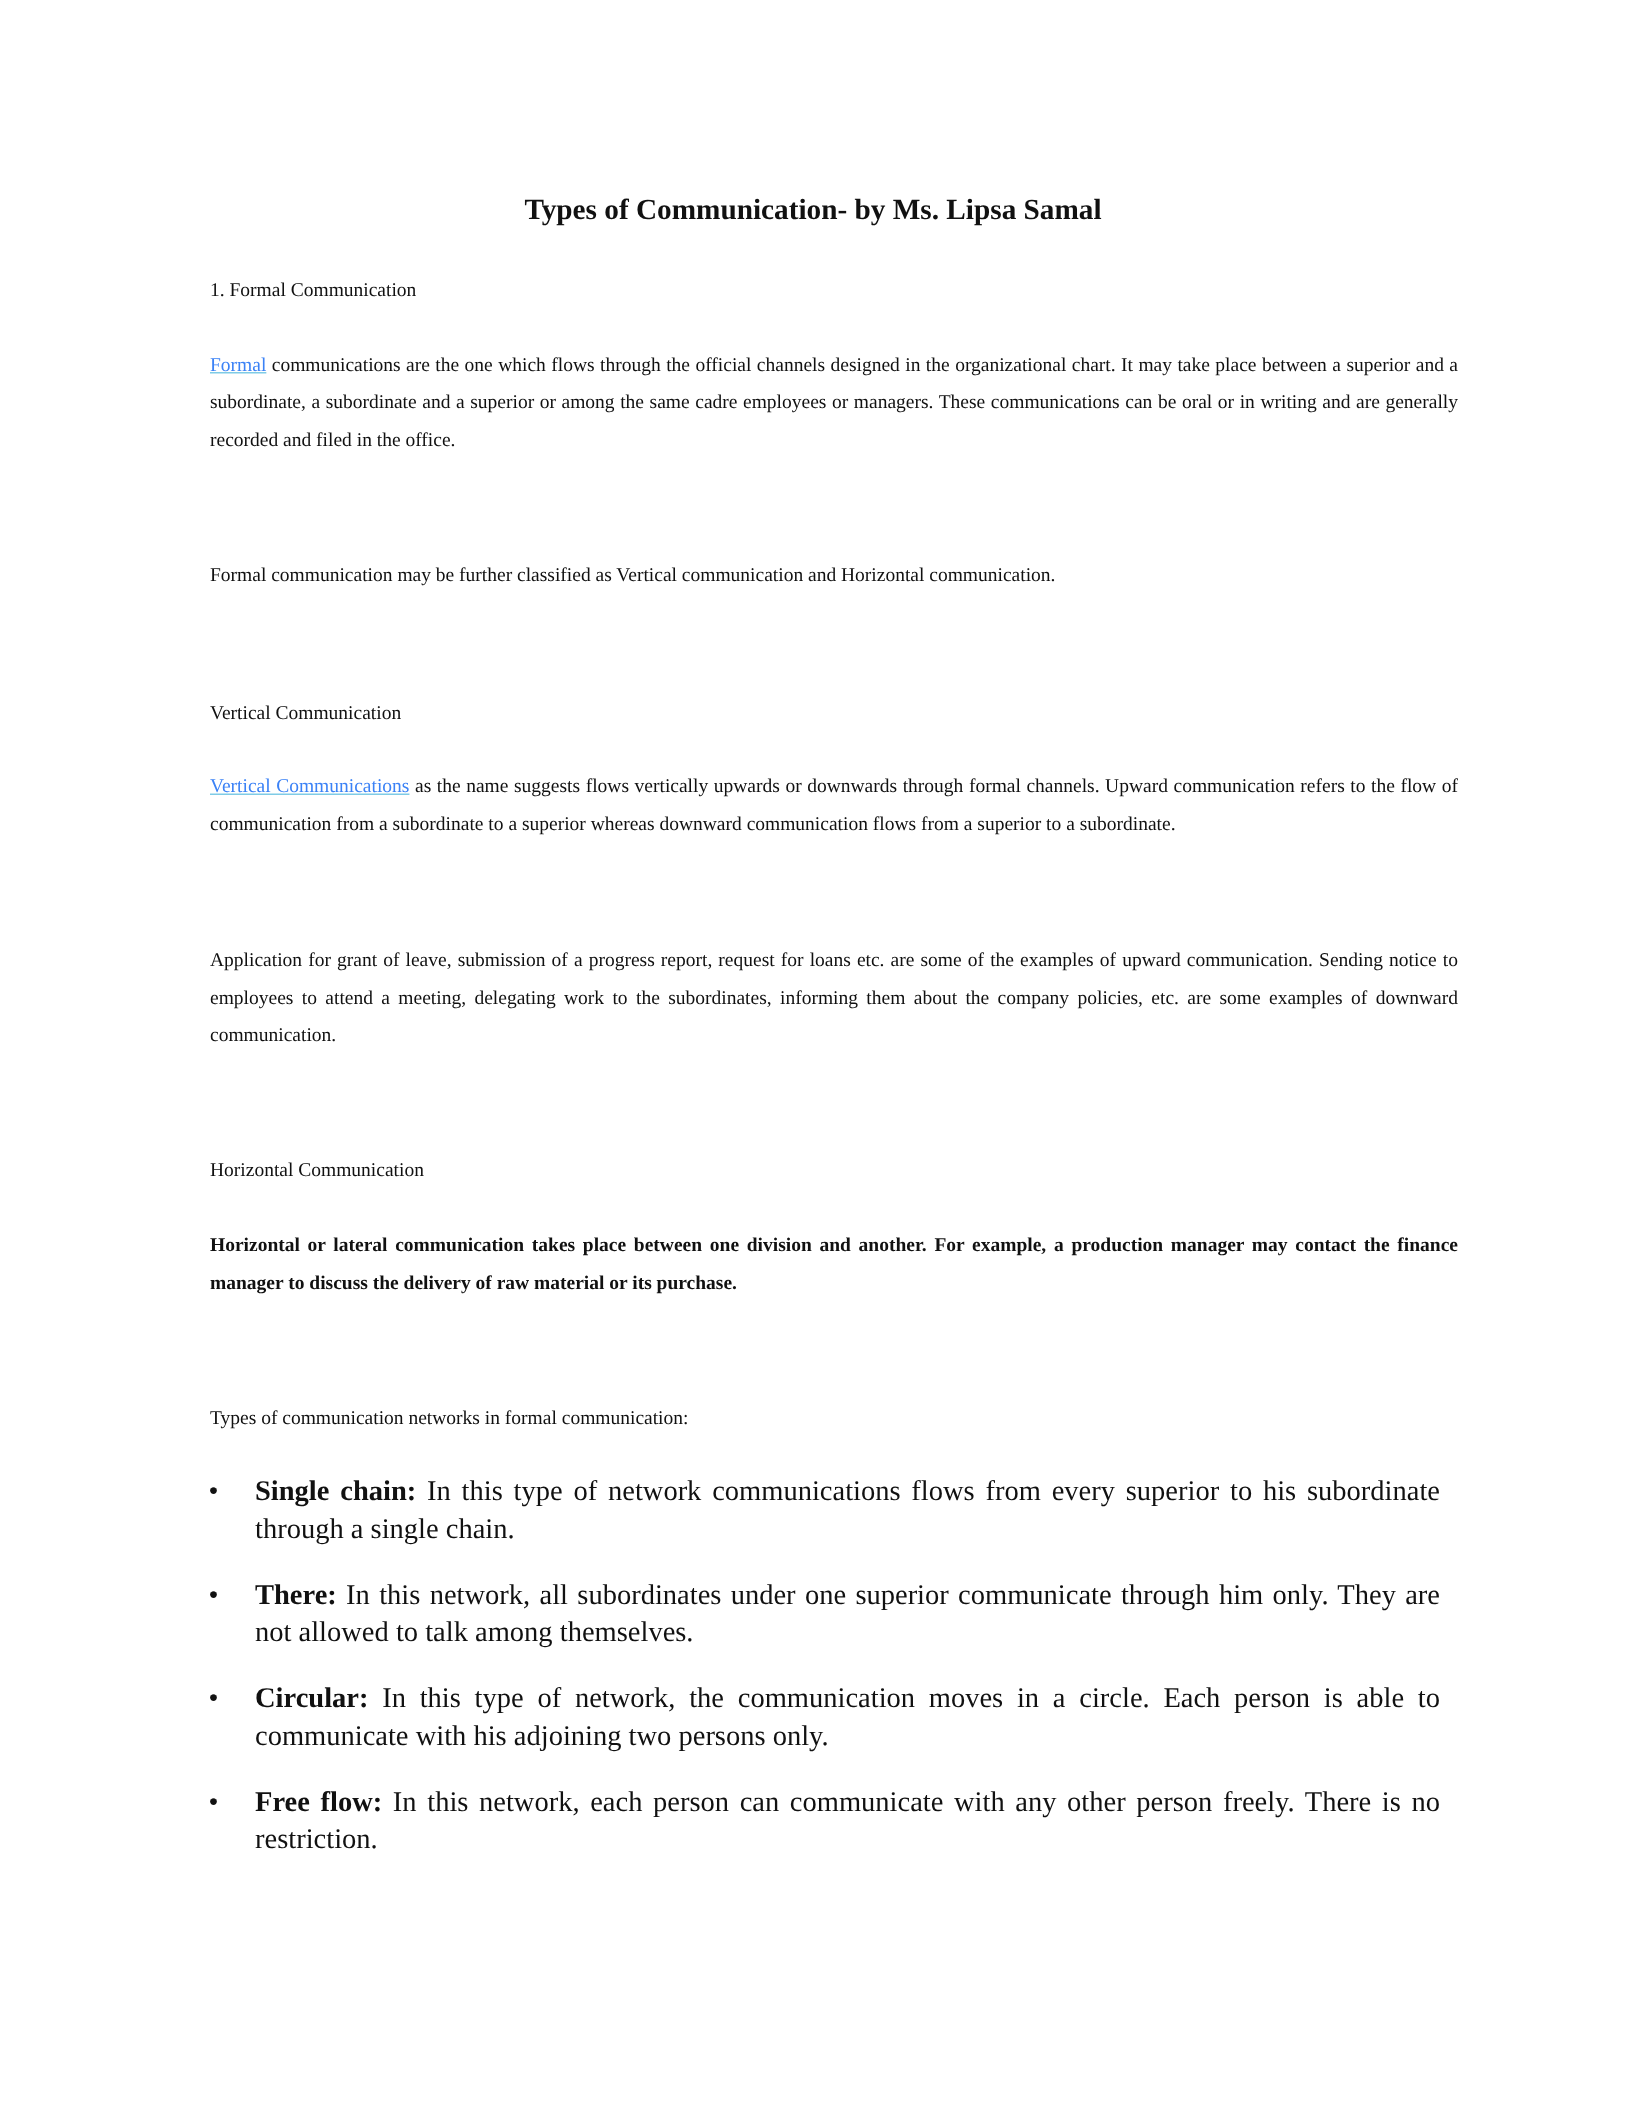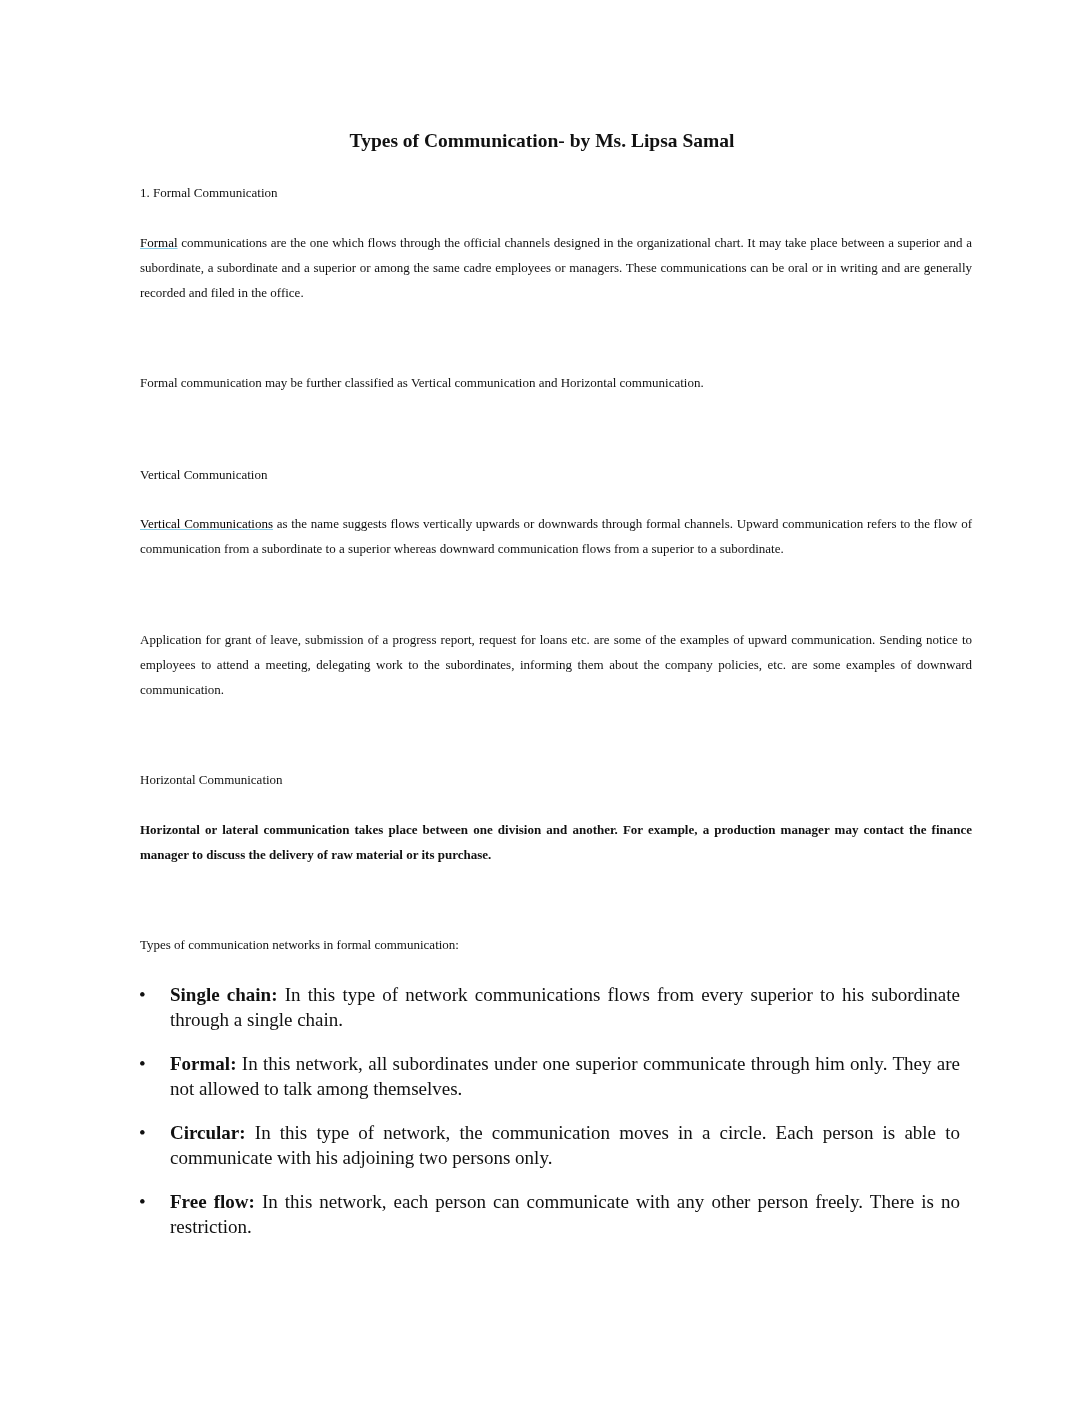--- a/index.html
+++ b/index.html
@@ -2,21 +2,21 @@
 <html><head>
 <meta charset="utf-8">
 <style>
   html, body { margin: 0; padding: 0; background: #ffffff; }
   body { width: 1088px; height: 1408px; position: relative; overflow: hidden;
          font-family: "Liberation Serif", "DejaVu Serif", serif; color: #111111; }
   .page { position: absolute; left: 128px; top: 0; width: 832px; }
   .blk { position: absolute; left: 12px; width: 832px; font-size: 13px; line-height: 25px; }
   .just { text-align: justify; text-align-last: left; }
   .bold { font-weight: normal; }
-  a.lnk { color: #000000; text-decoration: underline; text-decoration-color: #7fcbe6; }
+  a.lnk { color: #3b82f6; text-decoration: underline; text-decoration-color: #7fcbe6; }
   .title { font-size: 19.5px; font-weight: bold; left: -2px; }
   ul.net { position: absolute; left: 0; top: 982px; width: 832px; margin: 0; padding: 0; list-style: none; }
   ul.net li { position: relative; padding-left: 42px; font-size: 19px; line-height: 25px;
               text-align: justify; text-align-last: left; margin-bottom: 19px; }
   ul.net li .bullet { position: absolute; left: 11px; top: 0; }
 </style>
 </head>
 <body>
 
 <div class="page">
@@ -41,21 +41,21 @@
 
   <div class="blk bold" style="top:932px;">Types of communication networks in formal communication:</div>
 
   <ul class="net">
     <li>
       <span class="bullet">•</span>
       <b>Single chain:</b><span> In this type of network communications flows from every superior to his subordinate through a single chain.</span>
     </li>
     <li>
       <span class="bullet">•</span>
-      <b>Formal:</b><span> In this network, all subordinates under one superior communicate through him only. They are not allowed to talk among themselves.</span>
+      <b>There:</b><span> In this network, all subordinates under one superior communicate through him only. They are not allowed to talk among themselves.</span>
     </li>
     <li>
       <span class="bullet">•</span>
       <b>Circular:</b><span> In this type of network, the communication moves in a circle. Each person is able to communicate with his adjoining two persons only.</span>
     </li>
     <li>
       <span class="bullet">•</span>
       <b>Free flow:</b><span> In this network, each person can communicate with any other person freely. There is no restriction.</span>
     </li>
   </ul>

